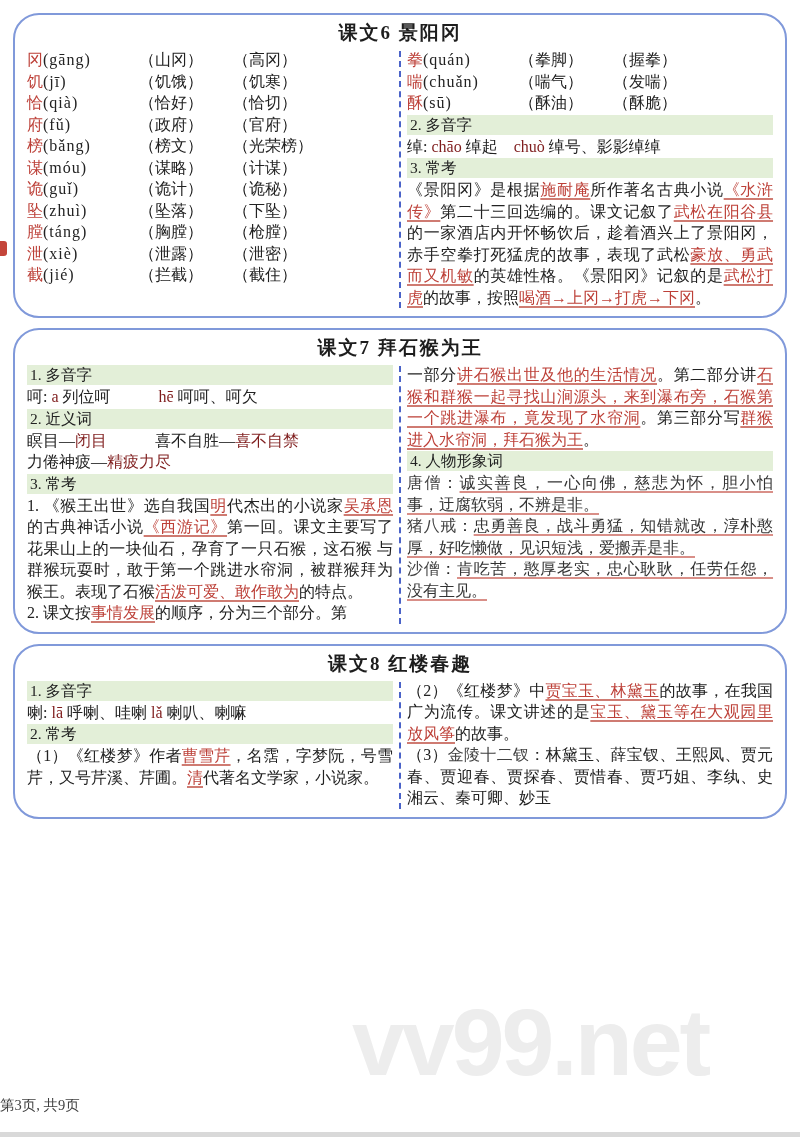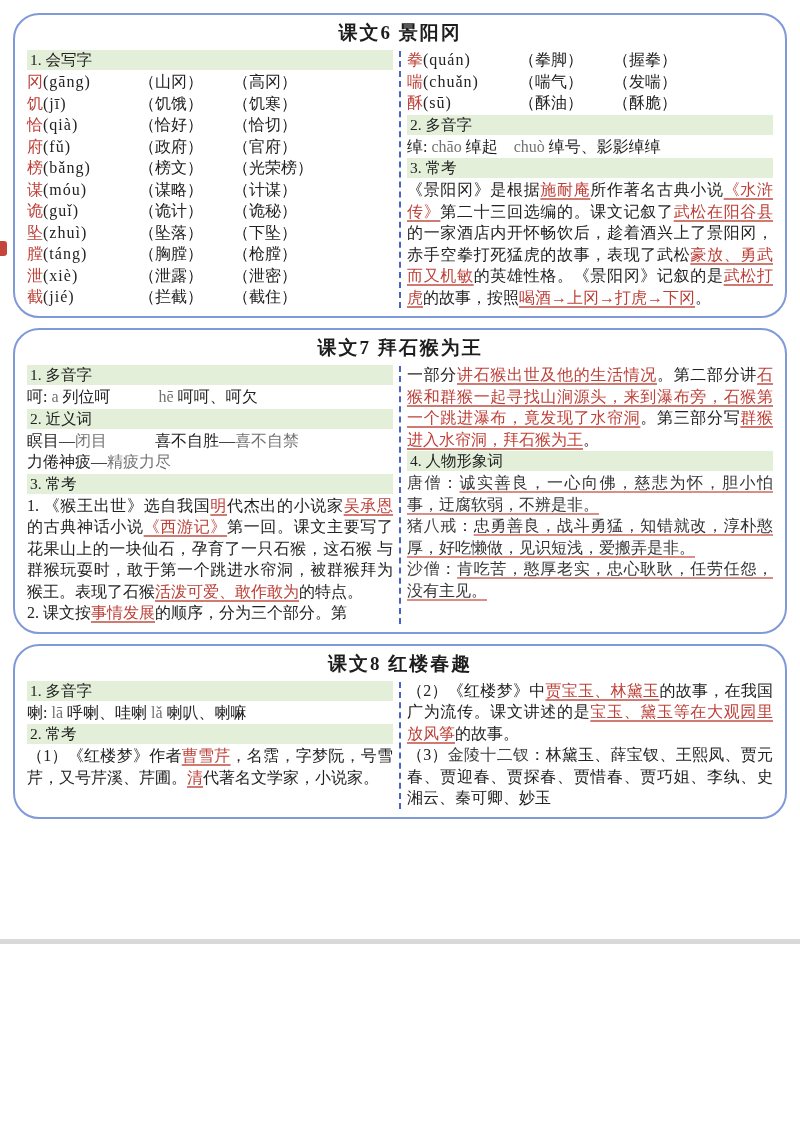--- a/index.html
+++ b/index.html
@@ -1,34 +1,34 @@
 <!DOCTYPE html>
 <html><head>
 <meta charset="utf-8">
 <style>
   html,body{margin:0;padding:0;background:#fff;}
-  .page{position:relative;width:800px;height:944px;background:#ffffff;overflow:hidden;
+  .page{position:relative;width:800px;height:1137px;background:#ffffff;overflow:hidden;
         font-family:"Liberation Serif",serif;color:#222;}
   .cards{padding-top:13px;}
   .card{position:relative;margin:0 13px 10px 13px;border:2px solid #8099da;border-radius:26px;
         padding:3px 6px 8px 6px;background:#fff;}
   .card-title{text-align:center;font-size:19px;font-weight:bold;margin:2px 0 3px 0;
               letter-spacing:2px;color:#1d1d1d;}
   .cols{display:flex;align-items:stretch;}
   .col{width:50%;padding:0 6px;font-size:16px;line-height:21.5px;}
   .divider{width:0;border-left:2px dashed #4a63c8;margin:2px 0 0 0;}
   .hbar{background:#e3efd8;min-height:20px;line-height:20px;font-size:15.5px;margin:1px 0;
         padding-left:3px;}
   .wrow{display:flex;white-space:nowrap;}
   .whead{width:112px;flex:none;}
   .py{letter-spacing:1px;}
   .w1{width:94px;flex:none;}
   .para{margin:0;text-align:justify;}
   .t-ch{color:#bd4038;}
-  .t-red{color:#737373;}
+  .t-red{color:#7f1d1d;}
   .t-redu{color:#bd4038;text-decoration:underline;text-decoration-color:#cf7b72;
           text-decoration-thickness:1.5px;text-underline-offset:3px;}
   .t-blue{color:#404040;}
   .t-ulp{color:#333;text-decoration:underline;text-decoration-color:#d98f88;
          text-decoration-thickness:1.5px;text-underline-offset:3px;}
   .watermark{position:absolute;left:352px;top:995px;font-family:"Liberation Sans",sans-serif;
              font-weight:bold;font-size:95px;line-height:1;letter-spacing:-3px;color:#ededed;}
   .footer{position:absolute;left:0;right:0;top:1096px;text-align:left;font-size:14.5px;
           color:#3f3f3f;}
   .edge-mark{position:absolute;left:0;top:241px;width:7px;height:15px;background:#c4453a;
@@ -38,21 +38,20 @@
 </head>
 <body>
 
 <div class="page">
   <div class="cards">
 
     <section class="card">
       <h2 class="card-title">课文6 景阳冈</h2>
       <div class="cols">
         <div class="col">
-            <div class="hbar">1. 会写字</div>
             <div class="wrow">
               <span class="whead"><span class="t-ch">冈</span><span class="py">(gāng)</span></span>
               <span class="w1">（山冈）</span>
               <span>（高冈）</span>
             </div>
             <div class="wrow">
               <span class="whead"><span class="t-ch">饥</span><span class="py">(jī)</span></span>
               <span class="w1">（饥饿）</span>
               <span>（饥寒）</span>
             </div>

